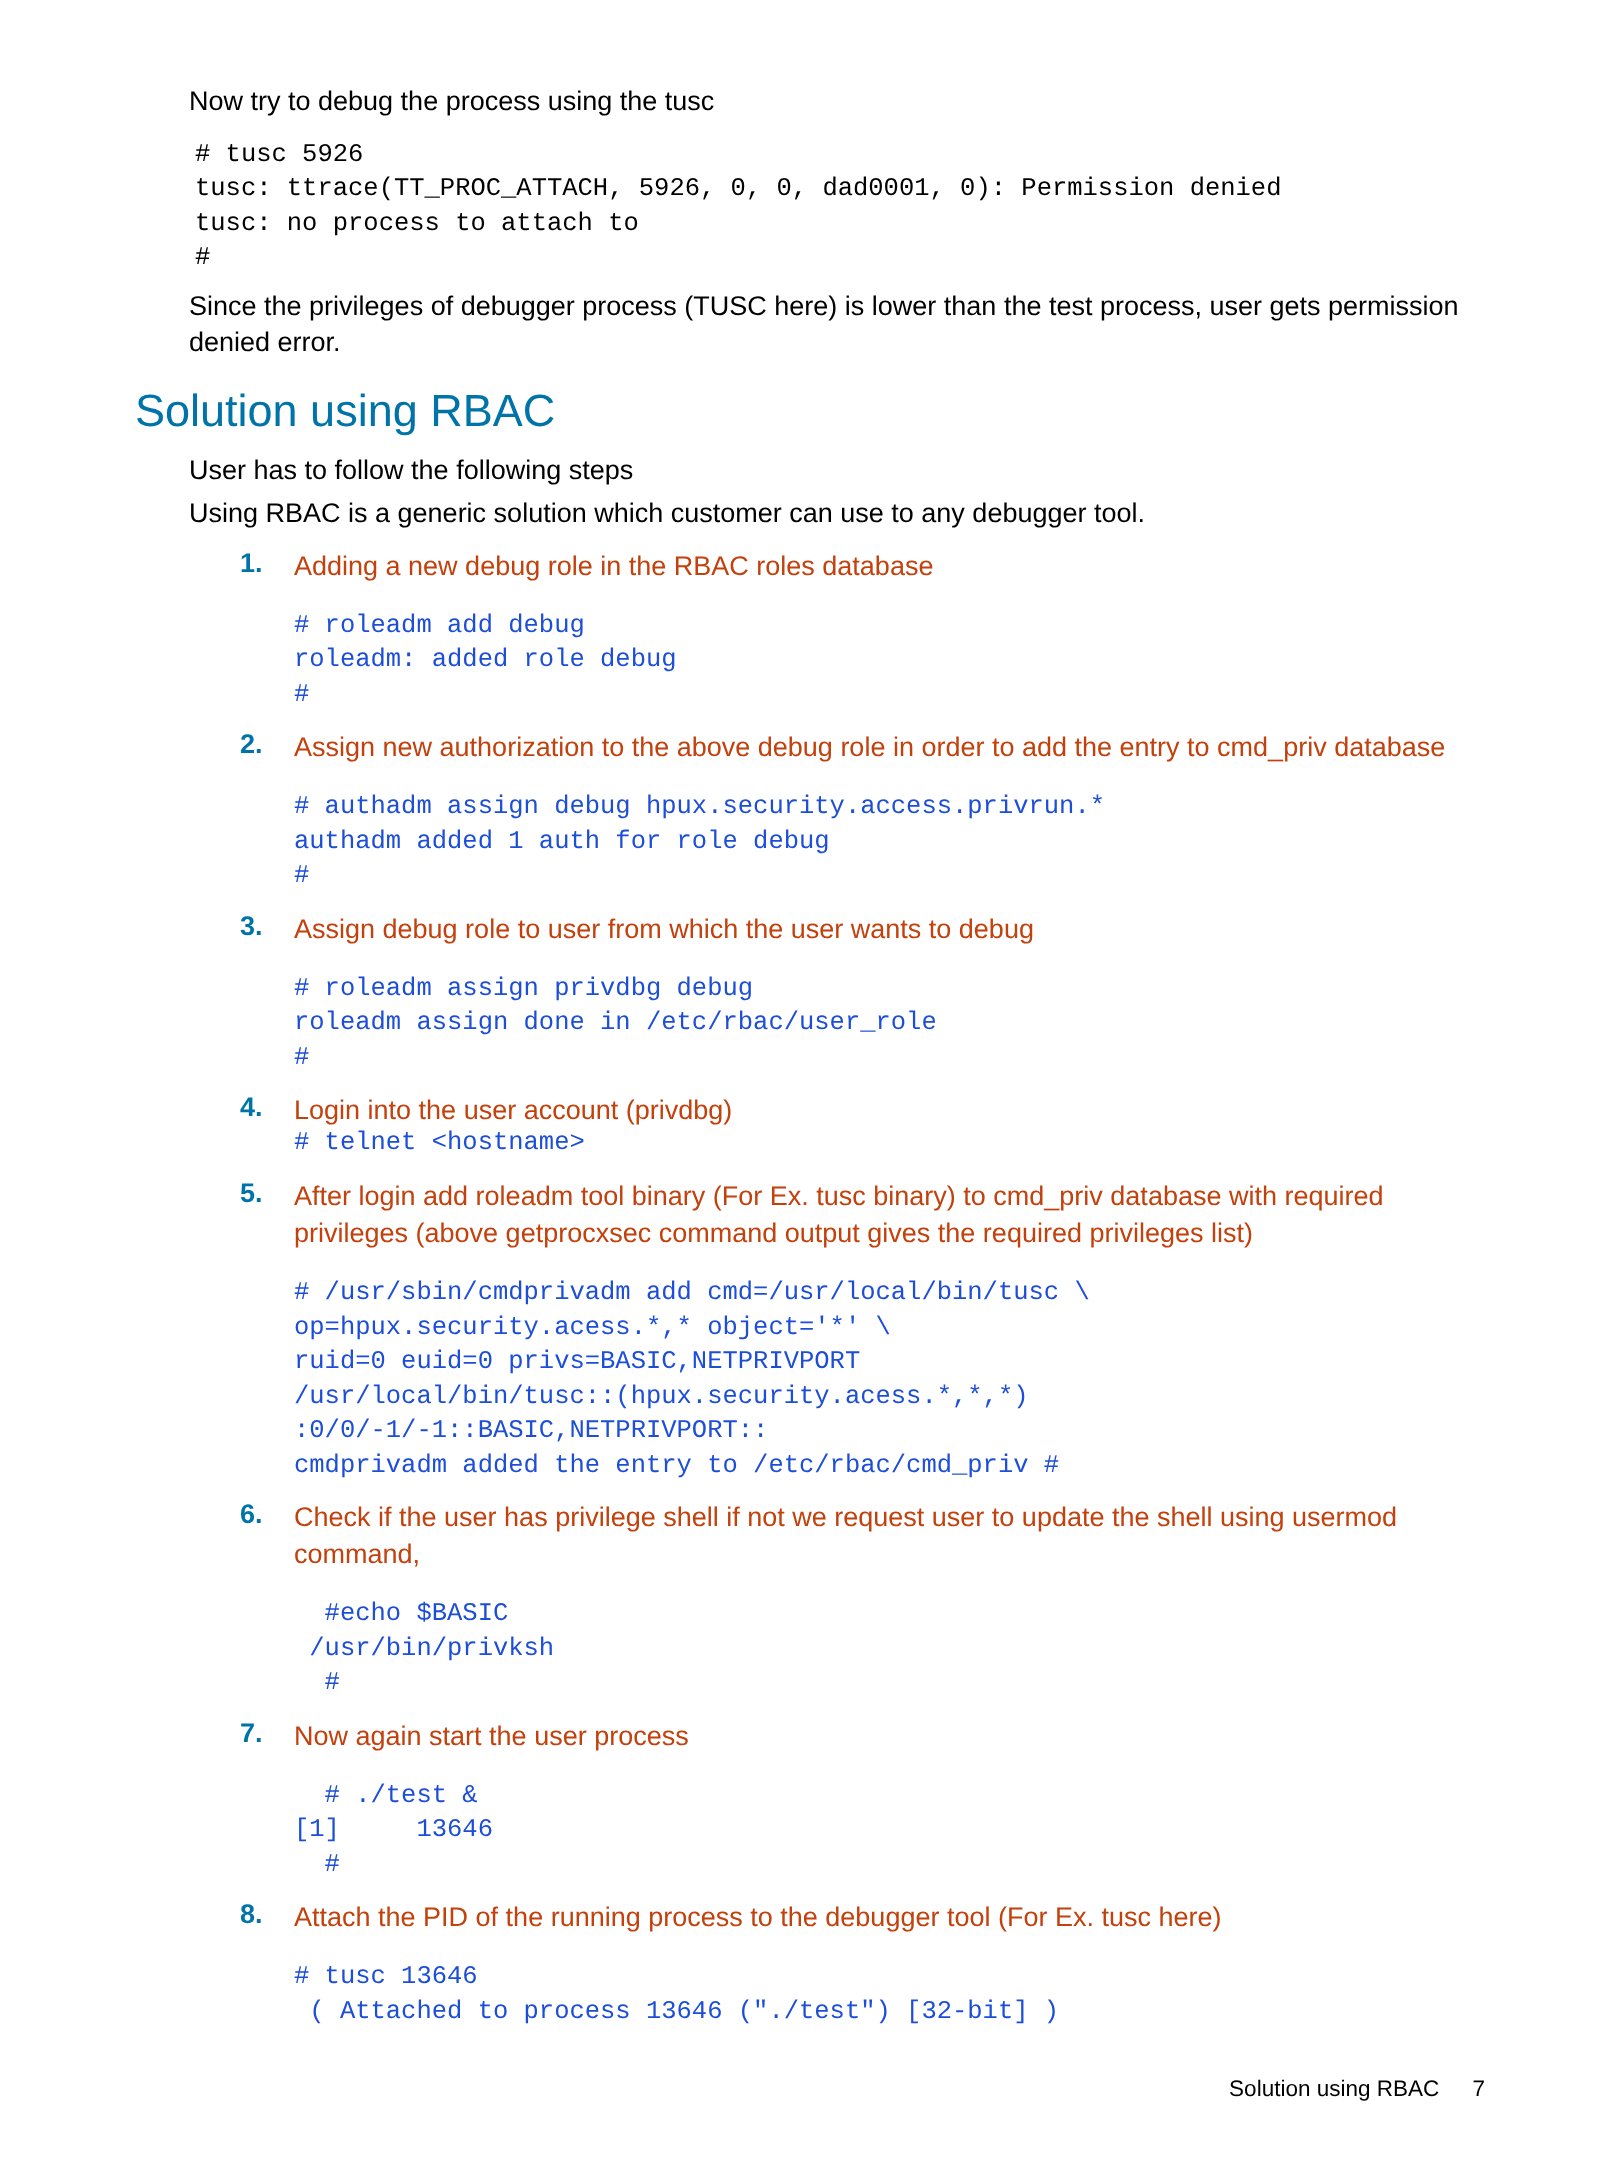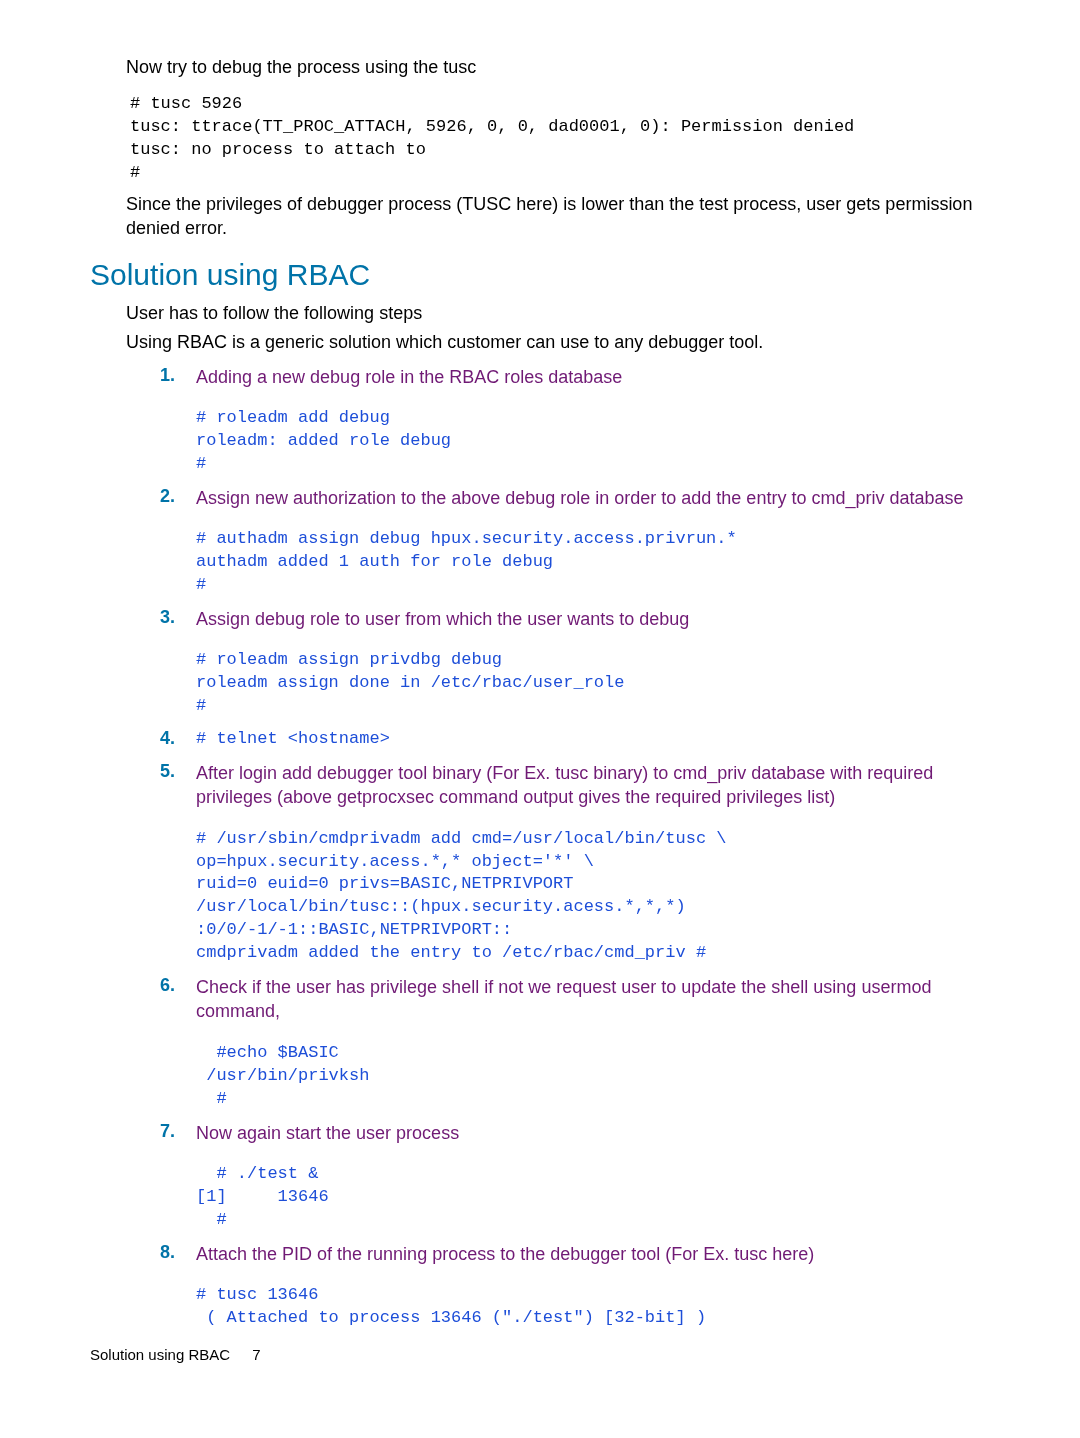--- a/index.html
+++ b/index.html
@@ -50,32 +50,33 @@
     position: absolute;
     left: 0;
     top: 0;
     color: #0073a8;
     font-weight: 700;
     font-size: 18px;
   }
   .step-text {
     font-size: 18px;
     line-height: 1.35;
-    color: #701a75;
+    color: #c2410c;
   }
   .step-code {
     font-family: "Courier New", Courier, monospace;
     font-size: 17px;
     white-space: pre;
     margin: 18px 0 10px 0;
     color: #1d4ed8;
     line-height: 1.35;
   }
   .footer {
-    margin-top: 16px;
+    margin-top: 30px;
+    text-align: right;
     font-size: 15px;
     color: #000;
     padding-right: 0px;
   }
   .footer .pg {
     display: inline-block;
     margin-left: 18px;
   }
 </style>
 </head>
@@ -110,24 +111,25 @@
 authadm added 1 auth for role debug
 #</div>
     </li>
     <li>
       <div class="step-text">Assign debug role to user from which the user wants to debug</div>
       <div class="step-code"># roleadm assign privdbg debug
 roleadm assign done in /etc/rbac/user_role
 #</div>
     </li>
     <li>
+      <div class="step-text">Login into the user account (privdbg)</div>
       <div class="step-code" style="margin-top:0;"># telnet &lt;hostname&gt;</div>
     </li>
     <li>
-      <div class="step-text">After login add debugger tool binary (For Ex. tusc binary) to cmd_priv database with required privileges (above getprocxsec command output gives the required privileges list)</div>
+      <div class="step-text">After login add roleadm tool binary (For Ex. tusc binary) to cmd_priv database with required privileges (above getprocxsec command output gives the required privileges list)</div>
       <div class="step-code"># /usr/sbin/cmdprivadm add cmd=/usr/local/bin/tusc \
 op=hpux.security.acess.*,* object='*' \
 ruid=0 euid=0 privs=BASIC,NETPRIVPORT
 /usr/local/bin/tusc::(hpux.security.acess.*,*,*)
 :0/0/-1/-1::BASIC,NETPRIVPORT::
 cmdprivadm added the entry to /etc/rbac/cmd_priv #</div>
     </li>
     <li>
       <div class="step-text">Check if the user has privilege shell if not we request user to update the shell using usermod command,</div>
       <div class="step-code">  #echo $BASIC

